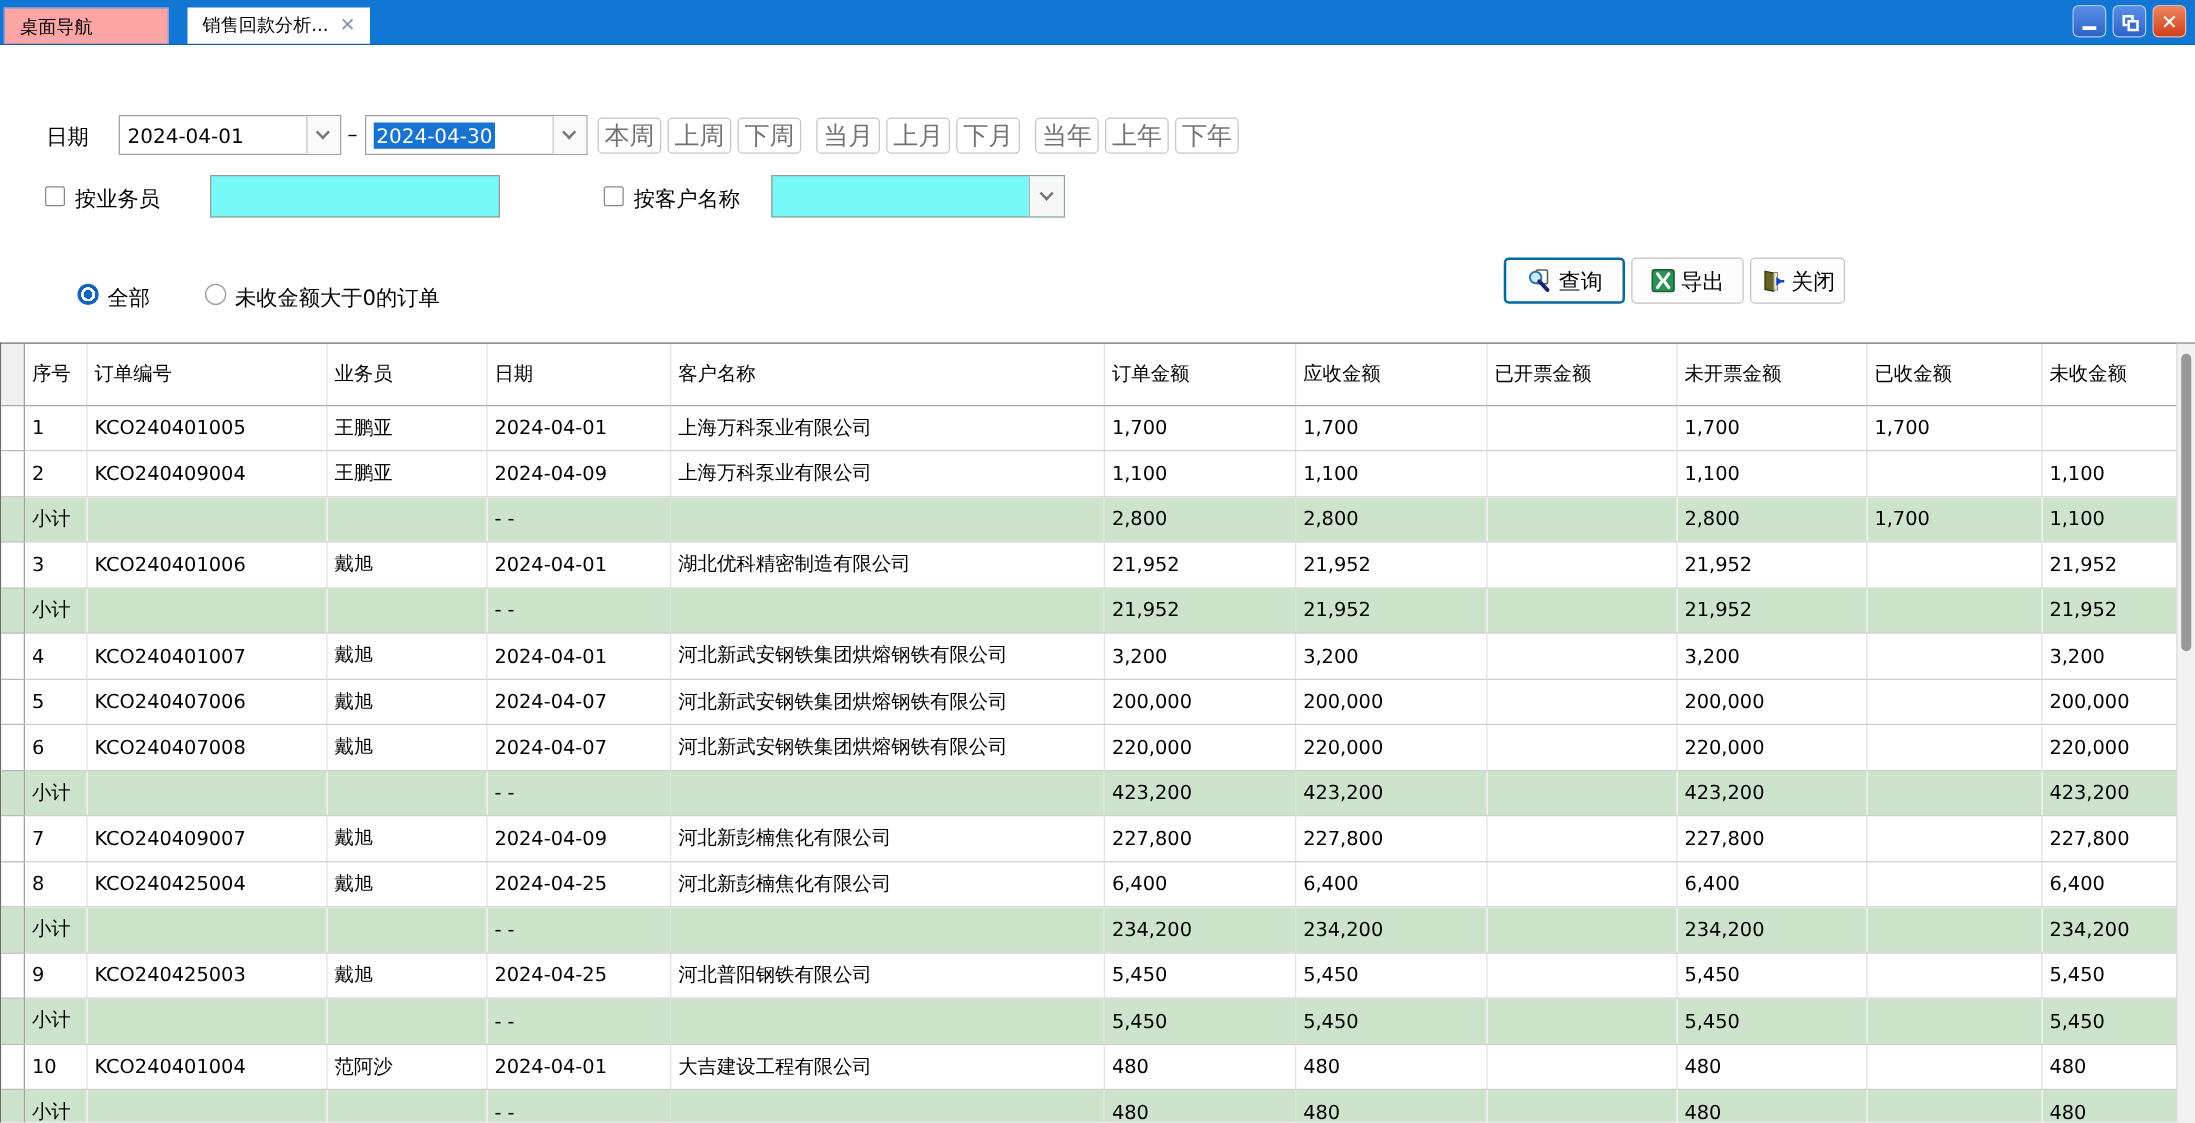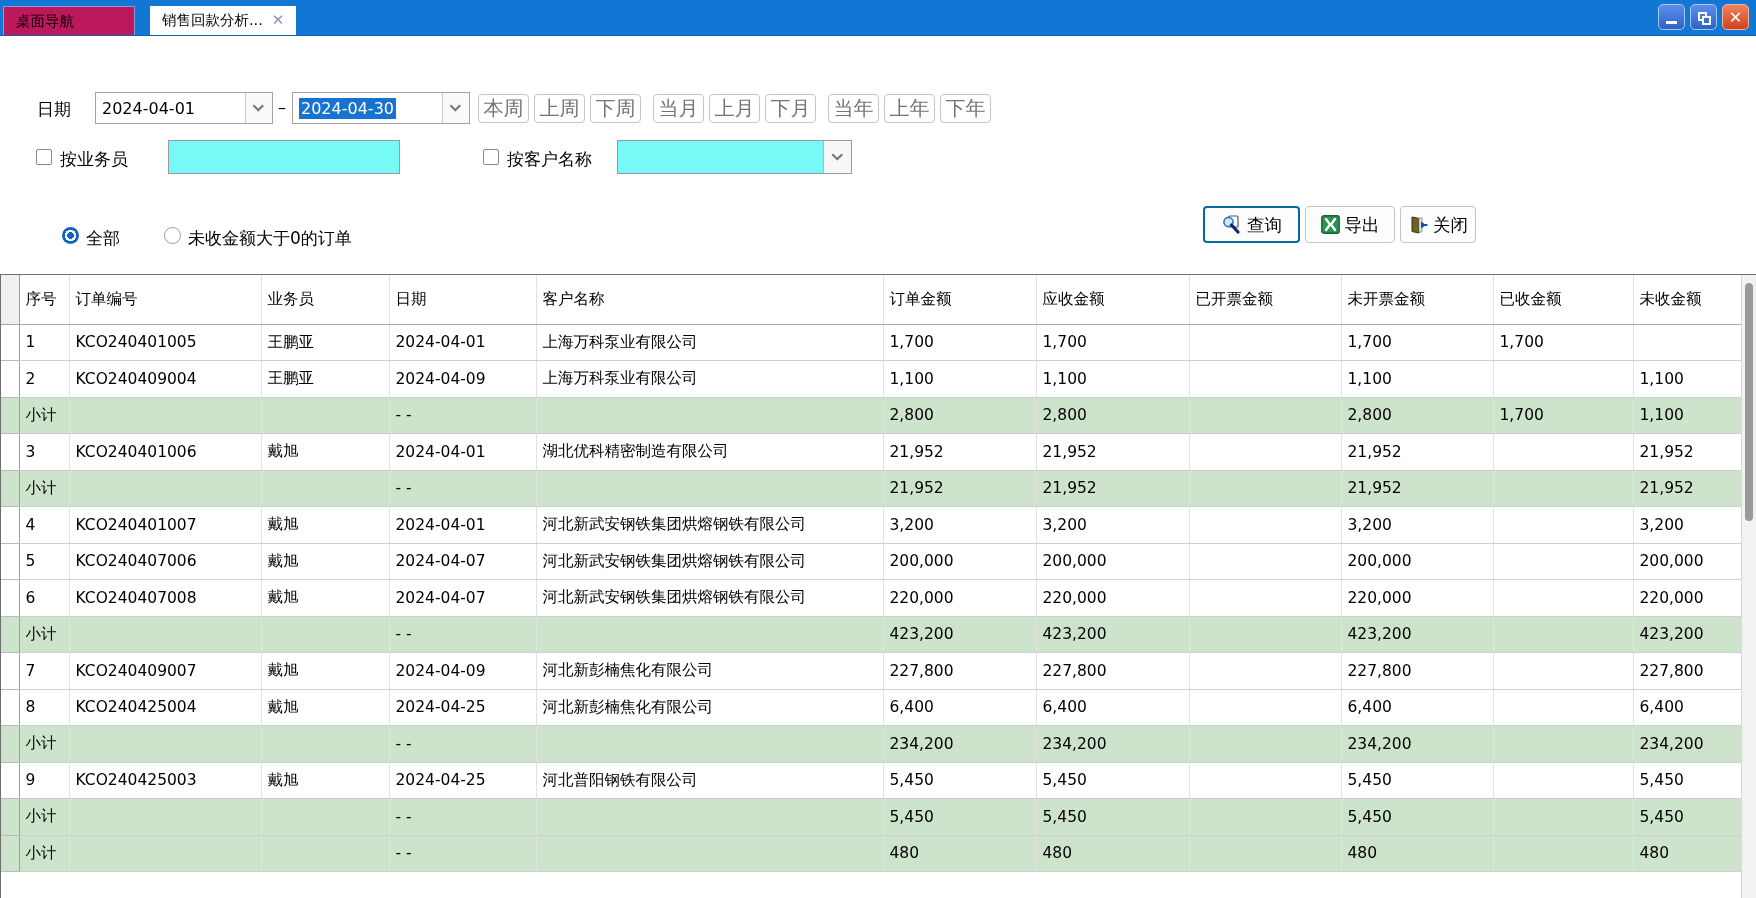--- a/index.html
+++ b/index.html
@@ -8,21 +8,21 @@
     position: relative;
     font-family: "DejaVu Sans", sans-serif;
     background: #ffffff;
     overflow: hidden;
     color:#000;
   }
 
   
   .titlebar{position:absolute;top:0;left:0;width:1756px;height:36px;background:#1277d4;border-bottom:1px solid #0d62b5;}
   .tab{position:absolute;bottom:0;height:29px;display:flex;align-items:center;padding:0 12px;font-size:14.5px;cursor:default;}
-  .tab.inactive{left:3px;width:132px;background:#be185d;border:1px solid #8e9ccd;border-bottom:none;}
+  .tab.inactive{left:3px;width:132px;background:#fca5a5;border:1px solid #8e9ccd;border-bottom:none;}
   .tab.active{left:150px;background:#ffffff;}
   .tab-close{margin-left:9px;color:#8795b3;font-size:15px;line-height:1;cursor:pointer;}
   .winbtns{position:absolute;top:4px;right:7px;display:flex;gap:5px;}
   .winbtn{width:27px;height:26px;border-radius:5px;border:1px solid #a8c8f2;color:#fff;display:flex;align-items:center;justify-content:center;position:relative;}
   .winbtn.min,.winbtn.restore{background:linear-gradient(#5a90e8,#2e62c8);}
   .winbtn.close{background:linear-gradient(#ef8561,#d13f1e);border-color:#f2b49c;font-size:16px;font-weight:bold;}
   .min-glyph{position:absolute;bottom:5px;left:7px;width:11px;height:3px;background:#fff;}
   .rest-glyph{position:absolute;top:7px;left:7px;width:9px;height:9px;border:2px solid #fff;background:transparent;}
   .rest-glyph2{position:absolute;top:11px;left:11px;width:9px;height:9px;border:2px solid #fff;background:#3a6ed0;}
 
@@ -387,20 +387,34 @@
           <td></td>
           <td>- -</td>
           <td></td>
           <td>5,450</td>
           <td>5,450</td>
           <td></td>
           <td>5,450</td>
           <td></td>
           <td>5,450</td>
         </tr>
+        <tr class="data">
+          <td class="gutter"></td>
+          <td>10</td>
+          <td>KCO240401004</td>
+          <td>范阿沙</td>
+          <td>2024-04-01</td>
+          <td>大吉建设工程有限公司</td>
+          <td>480</td>
+          <td>480</td>
+          <td></td>
+          <td>480</td>
+          <td></td>
+          <td>480</td>
+        </tr>
         <tr class="sub">
           <td class="gutter"></td>
           <td>小计</td>
           <td></td>
           <td></td>
           <td>- -</td>
           <td></td>
           <td>480</td>
           <td>480</td>
           <td></td>

